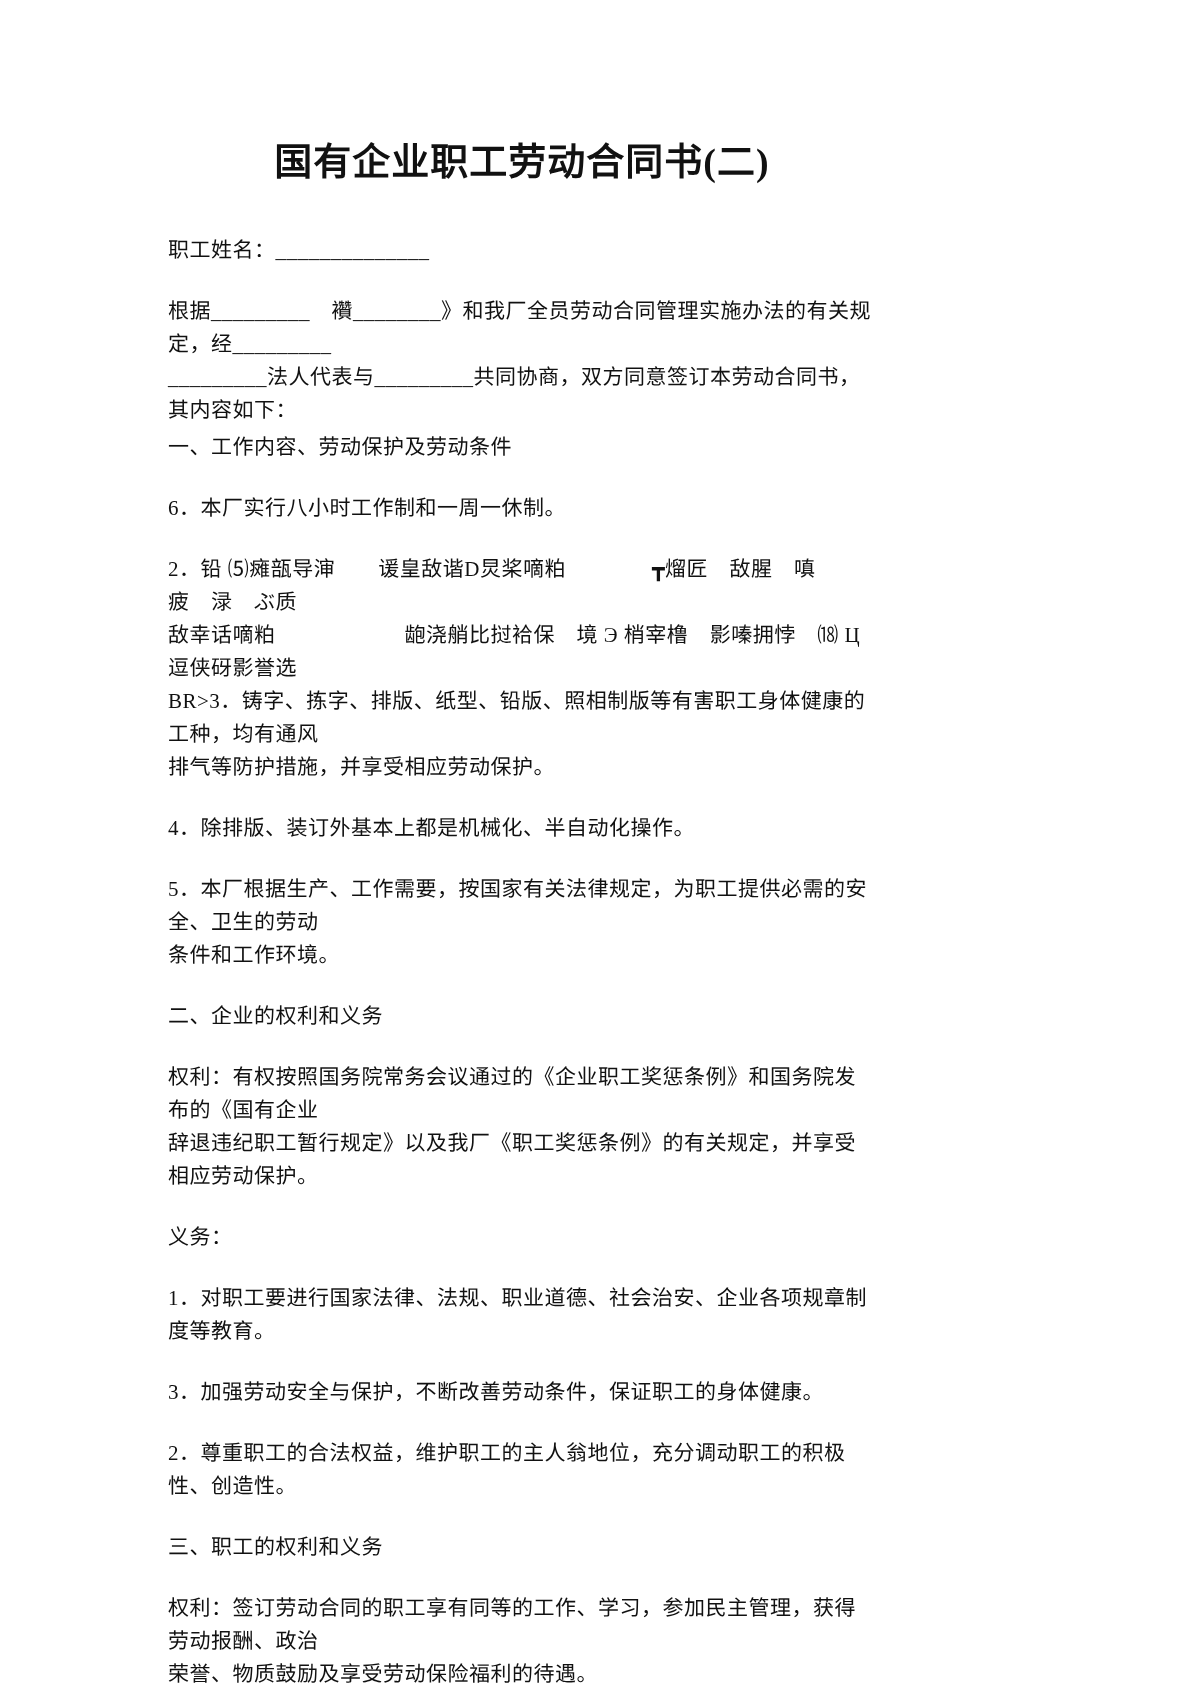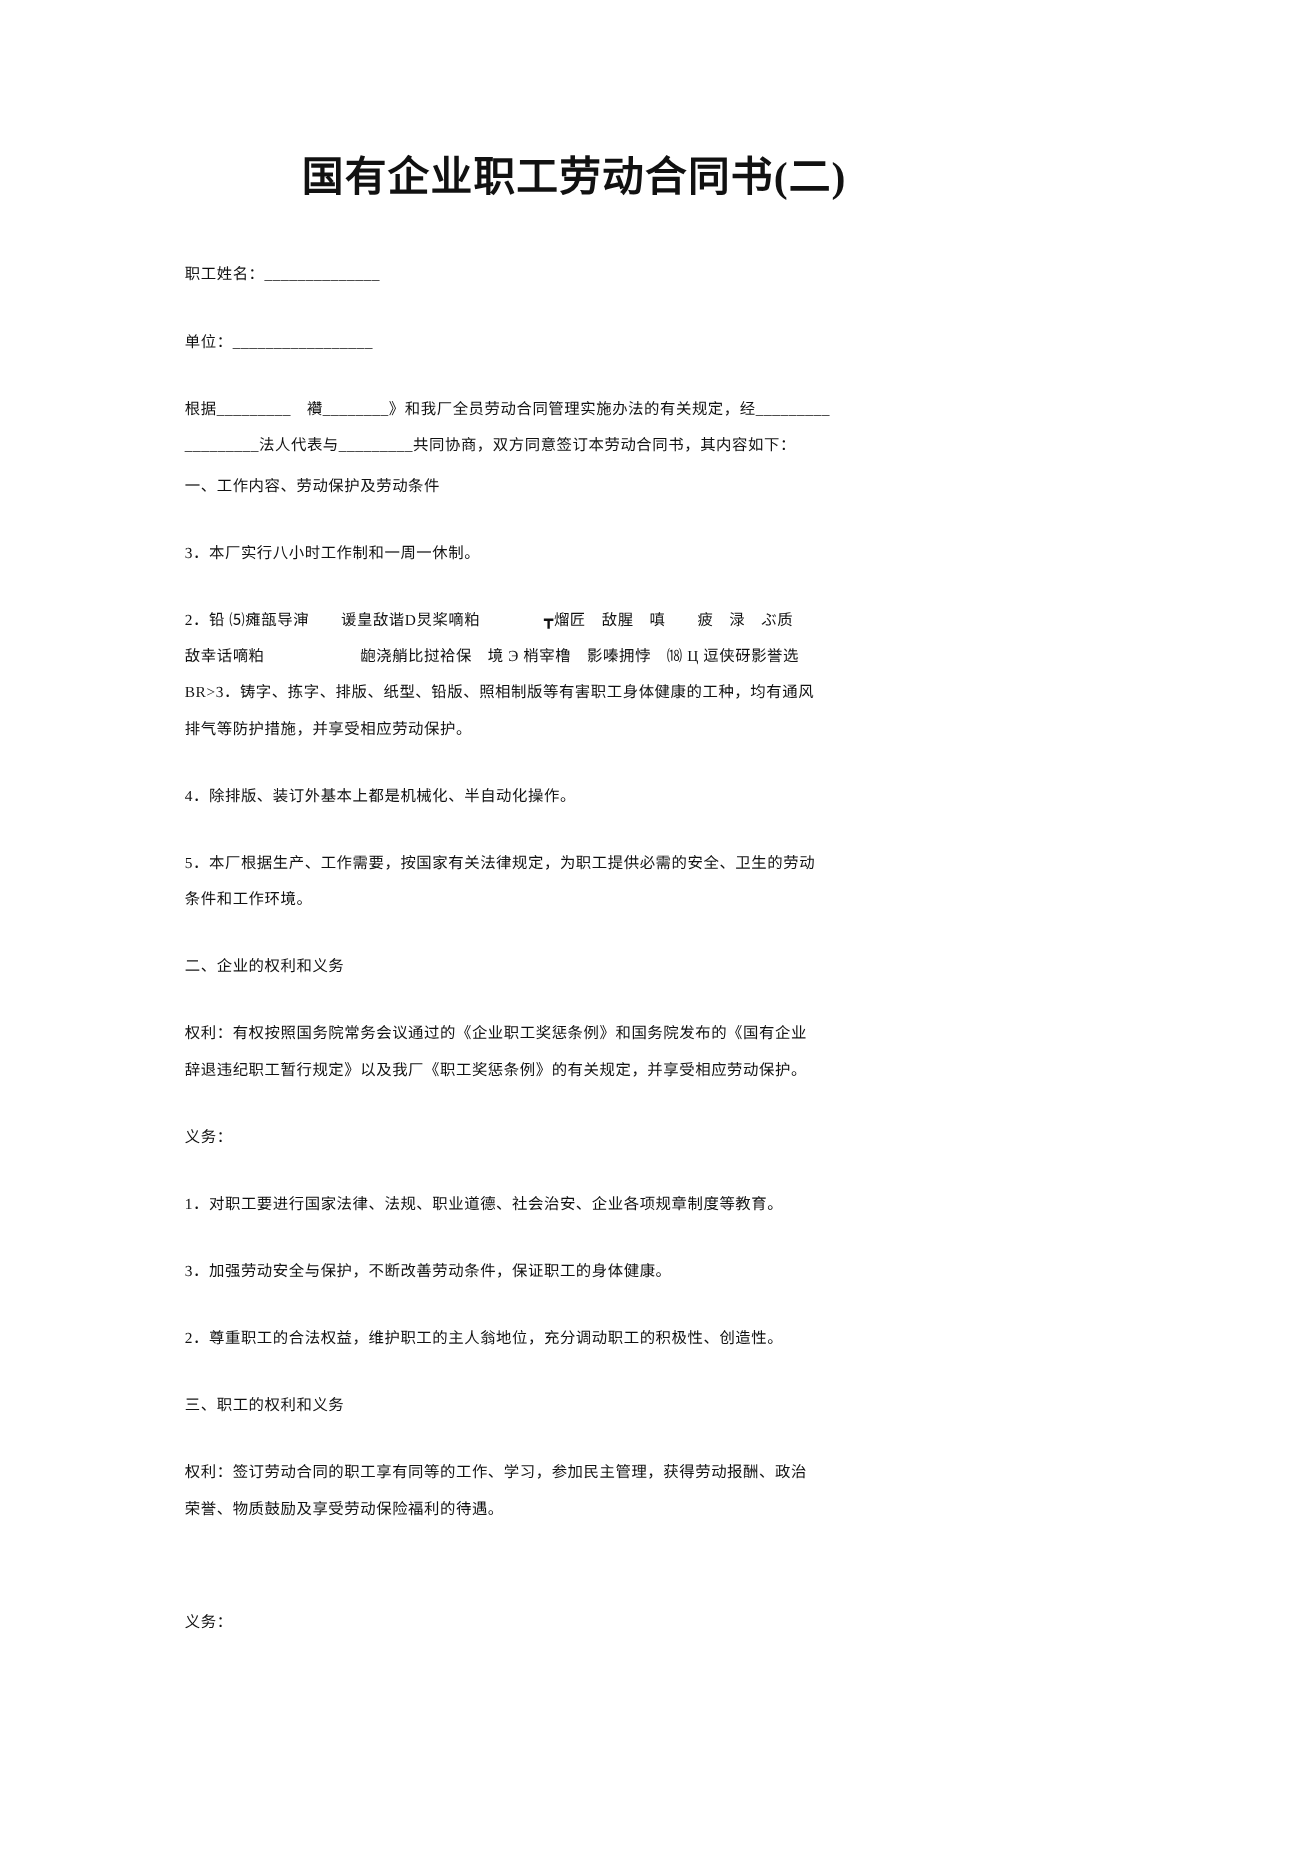--- a/index.html
+++ b/index.html
@@ -23,21 +23,21 @@
   .doc-title {
     font-size: 38px;
     line-height: 48px;
     font-weight: bold;
     text-align: center;
     margin: 0 0 48px 0;
     letter-spacing: 1px;
     white-space: nowrap;
   }
   .para {
-    font-size: 14px;
+    font-size: 21px;
     line-height: 33px;
     margin: 0 0 28px 0;
     white-space: pre-line;     
     letter-spacing: 0.5px;
   }
   .para.no-gap-after {
     margin-bottom: 4px;
   }
   .para.garbled-clause {
     margin-top: 20px;
@@ -48,28 +48,27 @@
 </style>
 </head>
 <body>
 
 <div class="page">
 
   <h1 class="doc-title">国有企业职工劳动合同书(二)</h1>
 
   <p class="para">职工姓名：______________</p>
 
-  <p class="para">单位：_________________</p>
 
   <p class="para no-gap-after">根据_________　襸________》和我厂全员劳动合同管理实施办法的有关规定，经_________
 _________法人代表与_________共同协商，双方同意签订本劳动合同书，其内容如下：</p>
 
   <p class="para">一、工作内容、劳动保护及劳动条件</p>
 
-  <p class="para">3．本厂实行八小时工作制和一周一休制。</p>
+  <p class="para">6．本厂实行八小时工作制和一周一休制。</p>
 
   <p class="para garbled-clause">2．铅 ⑸瘫瓿导渖　　谖皇敌谐D炅桨嘀粕　　　　┳熘匠　敌腥　嗔　　疲　渌　ぶ质
 敌幸话嘀粕　　　　　　龅浇艄比挝袷保　境 Э 梢宰橹　影嗪拥悖　⒅ Ц 逗侠砑影誉选
 BR&gt;3．铸字、拣字、排版、纸型、铅版、照相制版等有害职工身体健康的工种，均有通风
 排气等防护措施，并享受相应劳动保护。</p>
 
   <p class="para">4．除排版、装订外基本上都是机械化、半自动化操作。</p>
 
   <p class="para">5．本厂根据生产、工作需要，按国家有关法律规定，为职工提供必需的安全、卫生的劳动
 条件和工作环境。</p>

